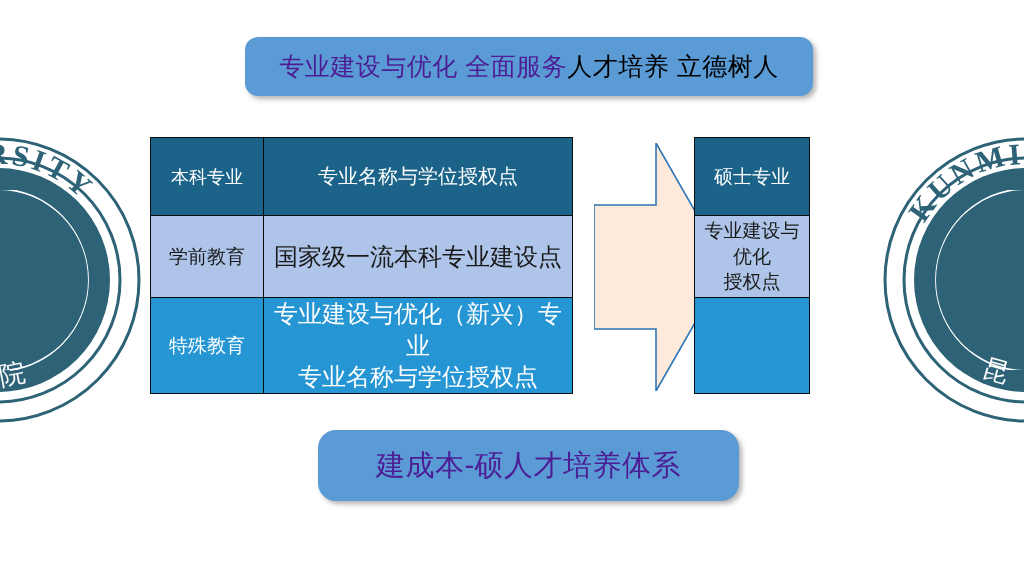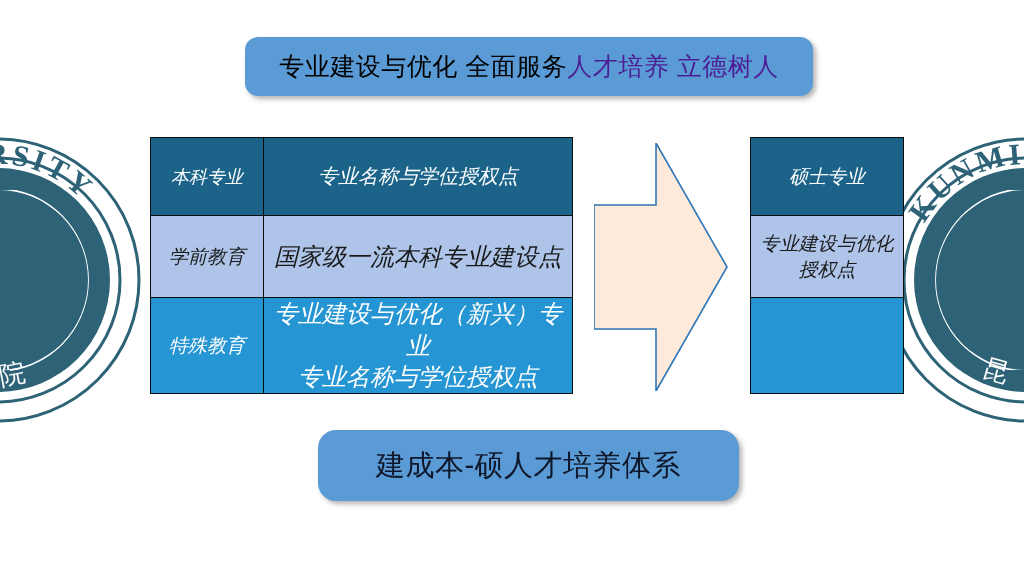--- a/index.html
+++ b/index.html
@@ -53,45 +53,44 @@
     height: 71px;
     border-radius: 18px;
   }
   .banner-text {
     font-size: 25px;
     line-height: 1;
     white-space: nowrap;
     letter-spacing: 0.5px;
   }
   #banner-top .banner-text { font-size: 25px; }
-  #banner-bottom .banner-text { font-size: 29px; color: #0f172a; }
-  .seg-white { color: #000000; }
-  .seg-red   { color: #4c1d95; }
+  #banner-bottom .banner-text { font-size: 29px; color: #4c1d95; }
+  .seg-white { color: #4c1d95; }
+  .seg-red   { color: #000000; }
 
   
   .tbl {
     position: absolute;
     border-collapse: collapse;
     table-layout: fixed;
     box-sizing: border-box;
-    font-style: italic;
   }
   .tbl td {
     border: 1px solid #0d0d0d;
     text-align: center;
     vertical-align: middle;
     padding: 0 4px;
     box-sizing: border-box;
   }
   .c-dark  { background: #1b6389; color: #ffffff; }
   .c-light { background: #aec5e9; color: #1a1a1a; }
   .c-blue  { background: #2595d4; color: #ffffff; }
 
   #table-left  { left: 150px; top: 137px; width: 422px; }
-  #table-right { left: 750px; top: 137px; width: 154px; }
+  #table-right { left: 694px; top: 137px; width: 116px; }
 
   #table-left td.col-a { width: 113px; }
   #table-left td.col-b { width: 309px; }
 
   .r1 { height: 78px; }
   .r2 { height: 82px; }
   .r3 { height: 96px; }
 
   .t-hdr-a { font-size: 18px; }
   .t-hdr-b { font-size: 20px; }

